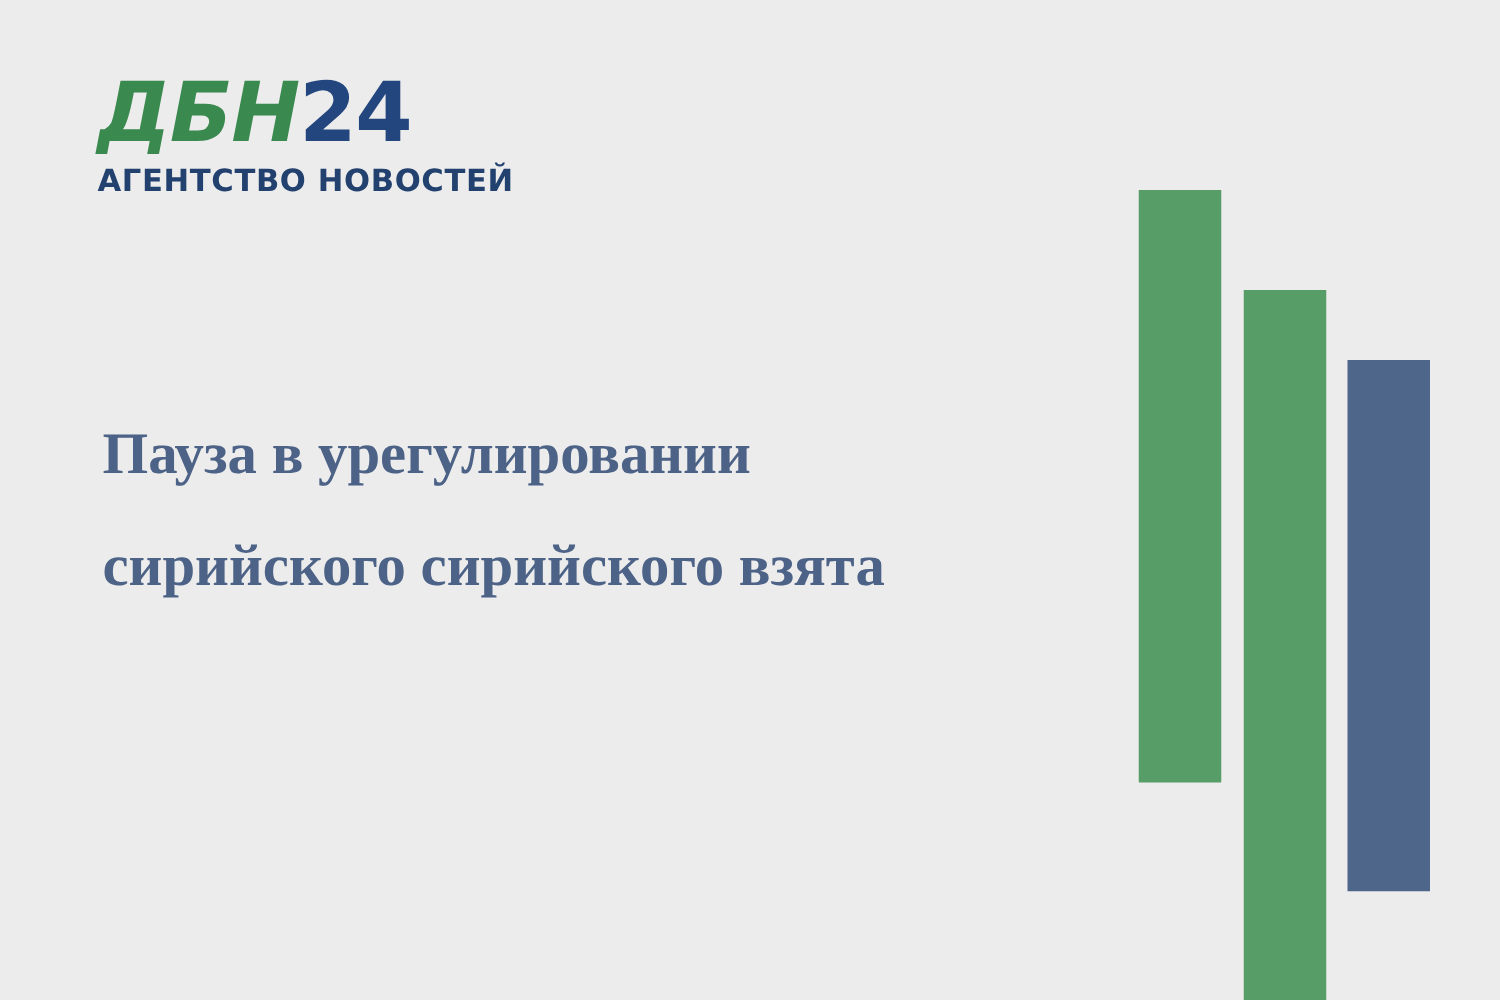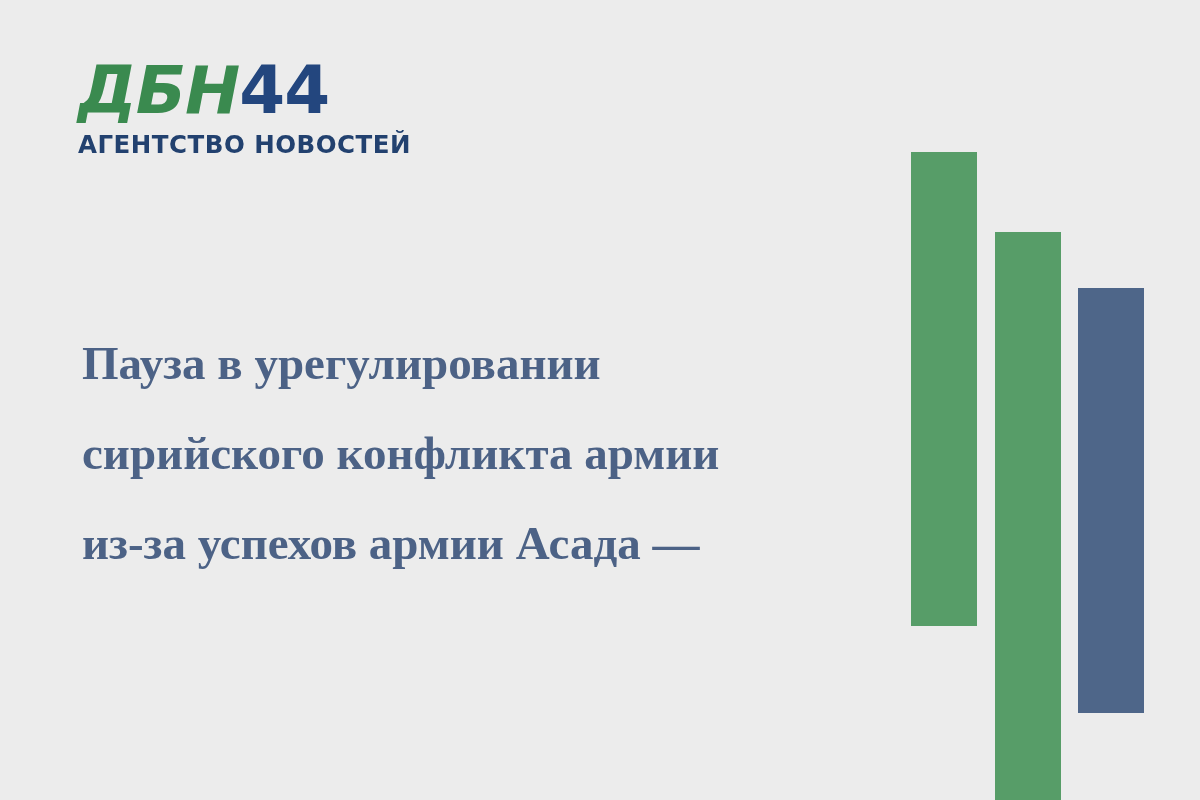--- a/index.html
+++ b/index.html
@@ -83,28 +83,27 @@
   #bar-1 { left: 911px; top: 152px; width: 66px; height: 474px; background: #579d68; }
   #bar-2 { left: 995px; top: 232px; width: 66px; height: 568px; background: #579d68; }
   #bar-3 { left: 1078px; top: 288px; width: 66px; height: 425px; background: #4e6689; }
 </style>
 </head>
 <body>
 
 <div id="card" style="width: 1200px; height: 800px; background: rgb(236, 236, 236);">
 
   <div id="logo">
-    <span id="logo-wordmark"><span class="lw-green" style="color: rgb(58, 138, 79);">ДБН</span><span class="lw-navy" style="color: rgb(35, 70, 126);">44</span></span>
+    <span id="logo-wordmark"><span class="lw-green" style="color: rgb(58, 138, 79);">ДБН</span><span class="lw-navy" style="color: rgb(35, 70, 126);">24</span></span>
     <span id="logo-tagline" style="color: rgb(34, 65, 111);">АГЕНТСТВО НОВОСТЕЙ</span>
   </div>
 
   <div id="headline" style="color: rgb(76, 98, 134);">
     <span class="hl-line">Пауза в урегулировании</span>
-    <span class="hl-line">сирийского конфликта армии</span>
-    <span class="hl-line">из-за успехов армии Асада —</span>
+    <span class="hl-line">сирийского сирийского взята</span>
   </div>
 
   <div id="bars">
     <div class="bar" id="bar-1" style="left: 911px; top: 152px; width: 66px; height: 474px; background: rgb(87, 157, 104);"></div>
     <div class="bar" id="bar-2" style="left: 995px; top: 232px; width: 66px; height: 568px; background: rgb(87, 157, 104);"></div>
     <div class="bar" id="bar-3" style="left: 1078px; top: 288px; width: 66px; height: 425px; background: rgb(78, 102, 137);"></div>
   </div>
 
 </div>
 

